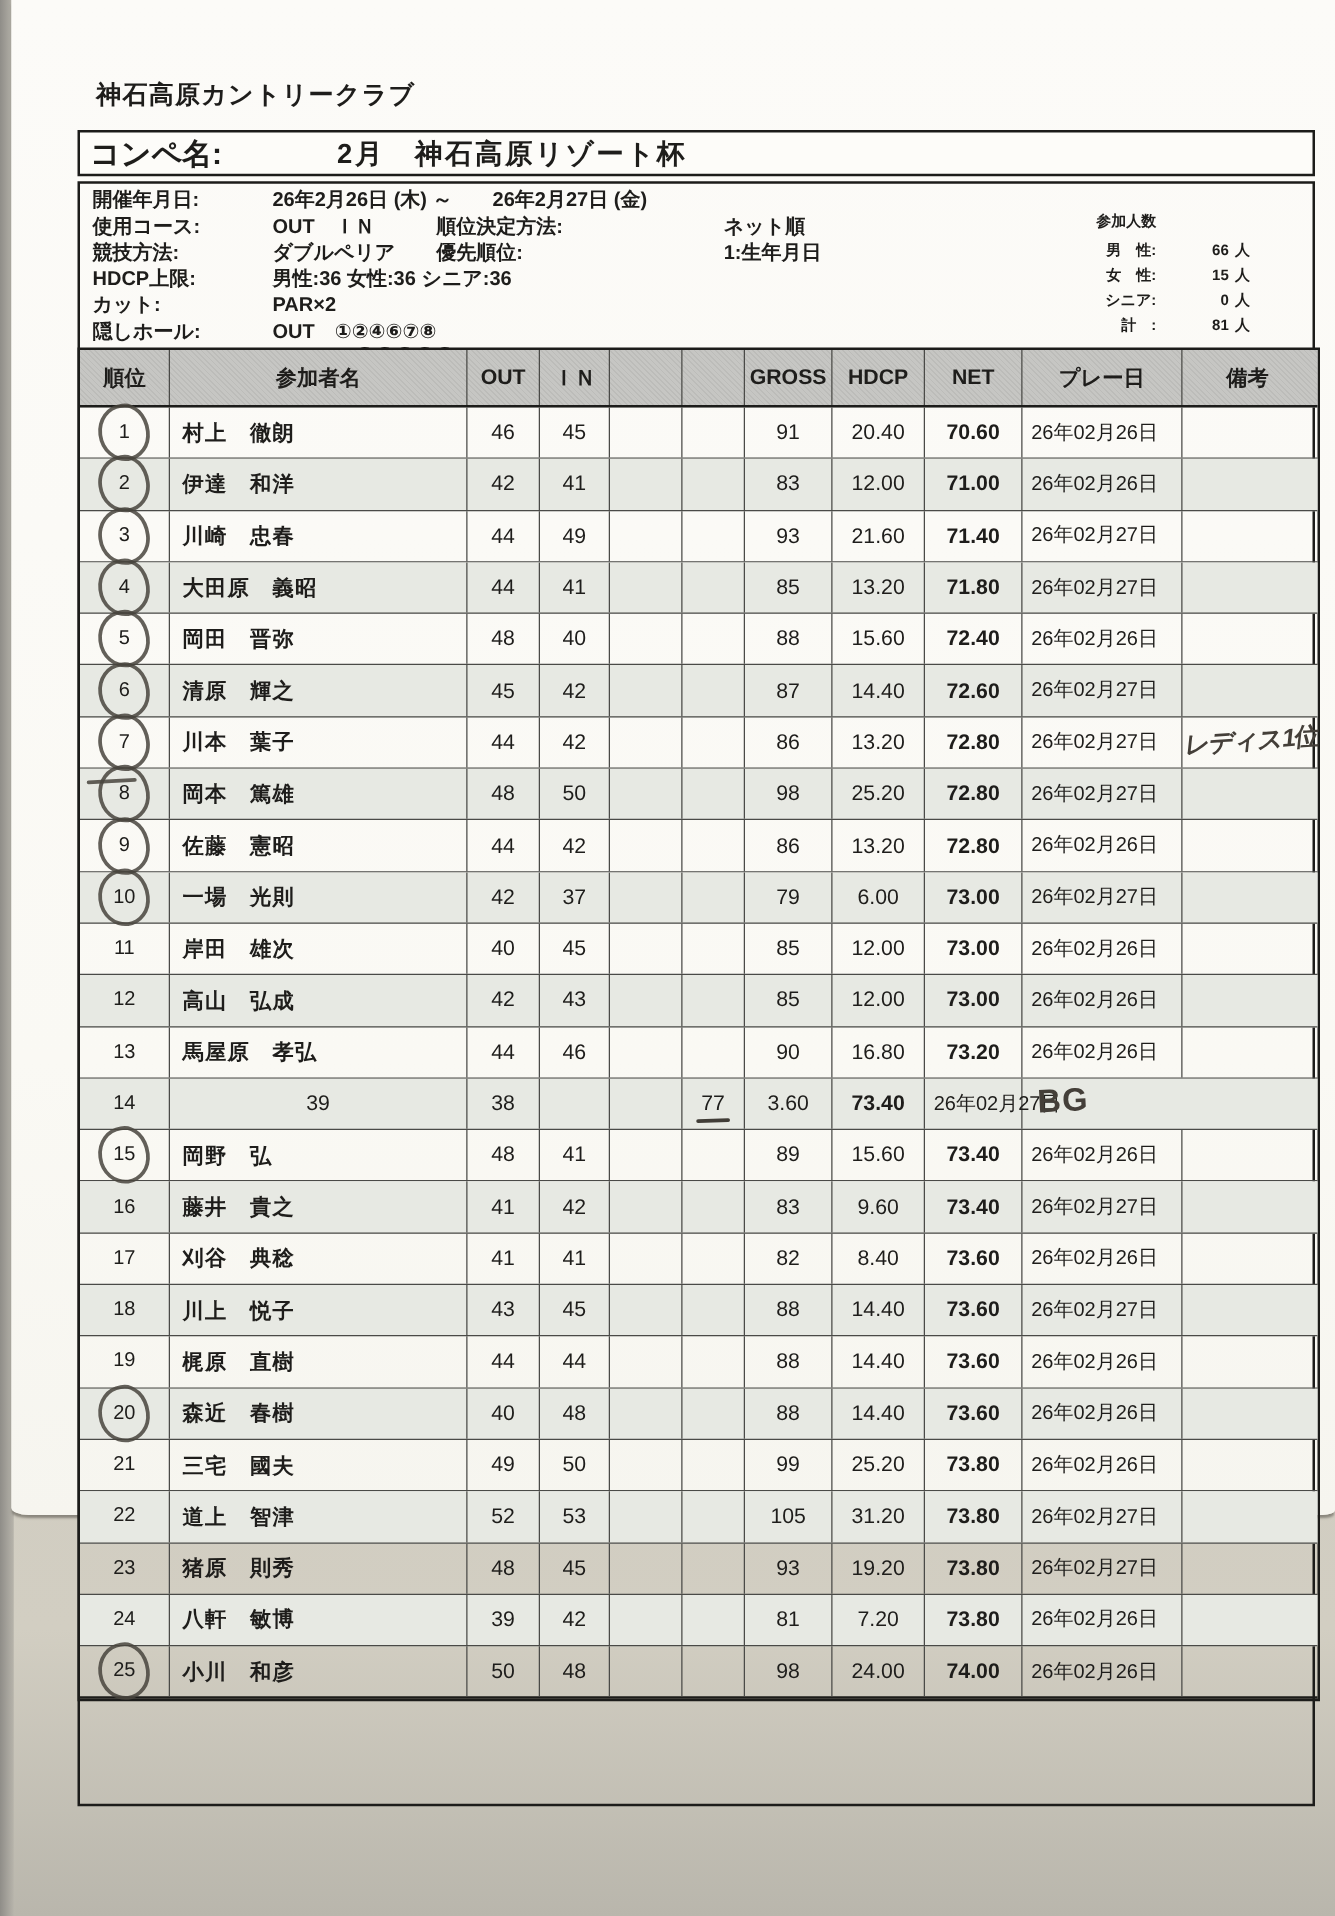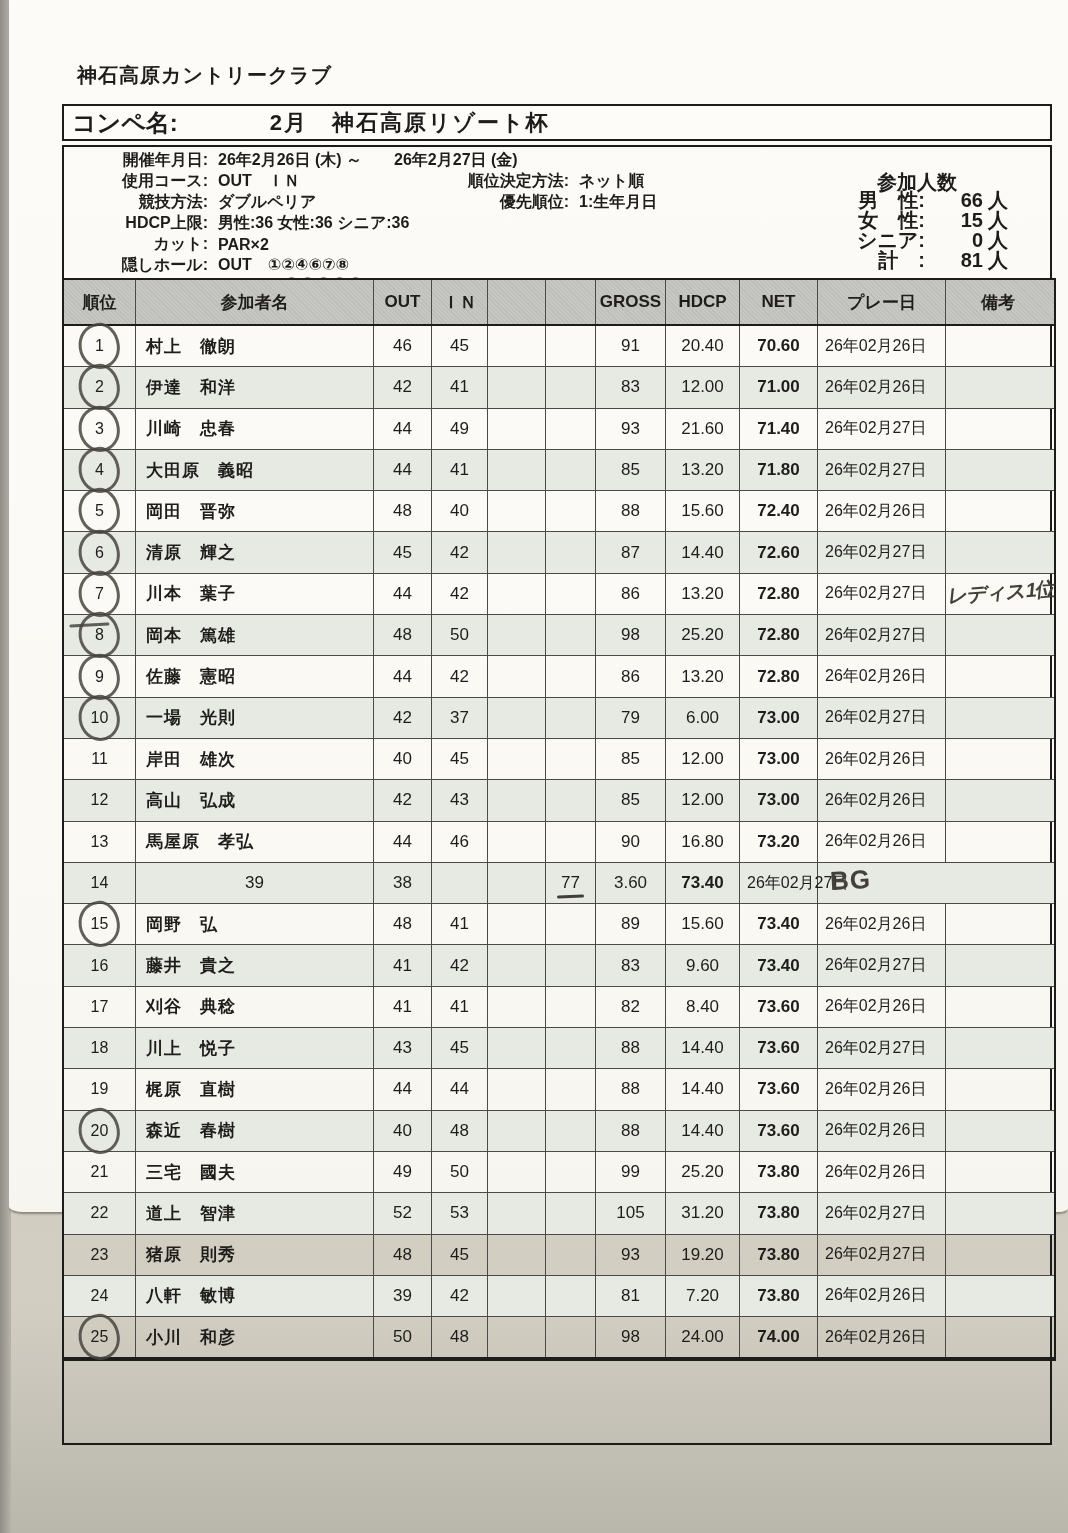--- a/index.html
+++ b/index.html
@@ -19,25 +19,25 @@
   .comp-box{position:absolute;left:53px;top:104px;width:990px;height:37px;
     border:2.5px solid #1c1c1a;box-sizing:border-box;display:flex;align-items:center;background:#fdfcf9;}
   .comp-label{font-size:24px;font-weight:700;margin-left:8px;}
   .comp-name{font-size:22px;font-weight:700;margin-left:92px;letter-spacing:2px;}
   .outer-box{position:absolute;left:53px;top:145px;width:990px;height:1300px;
     border:2px solid #1c1c1a;box-sizing:border-box;}
 
   
   .info-left{position:absolute;left:10px;top:3px;}
   .info-row{display:flex;height:21px;align-items:center;font-size:16px;font-weight:600;}
-  .info-label{width:134px;text-align:right;}
+  .info-label{width:134px;text-align:left;}
   .info-value{margin-left:10px;white-space:pre;}
   .info-mid{position:absolute;left:285px;top:24px;}
   .info-mid .info-label{width:220px;}
-  .participants{position:absolute;left:775px;top:22px;font-size:20px;font-weight:600;}
+  .participants{position:absolute;left:775px;top:22px;font-size:12px;font-weight:600;}
   .p-title{margin-left:38px;height:21px;}
   .p-row{display:flex;height:20px;align-items:center;}
   .p-label{width:86px;text-align:right;white-space:pre;}
   .p-value{width:58px;text-align:right;}
   .p-unit{margin-left:5px;}
 
   
   .table{position:absolute;left:-2px;top:131px;width:990px;border:2px solid #1c1c1a;background:transparent;}
   .thead,.trow{display:grid;grid-template-columns:72px 238px 58px 56px 58px 50px 70px 74px 78px 128px 104px;}
   .thead{height:44px;background:#c6c6c3;

